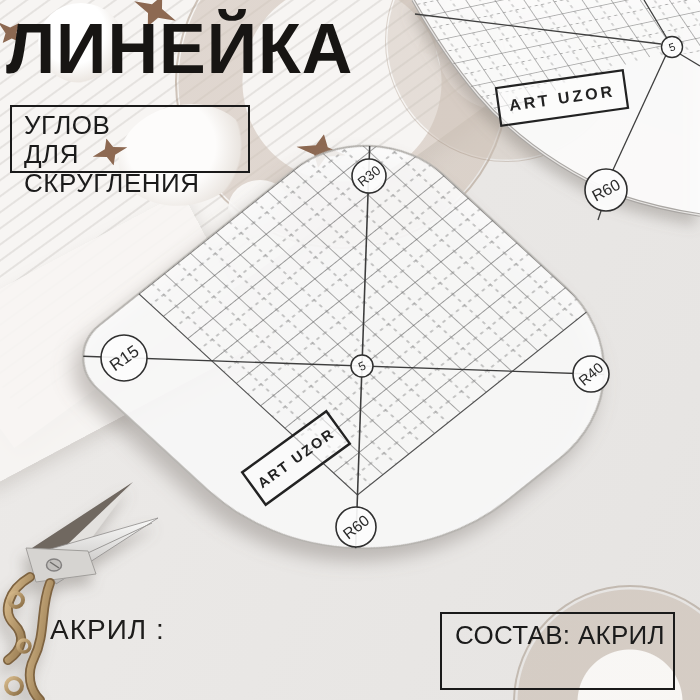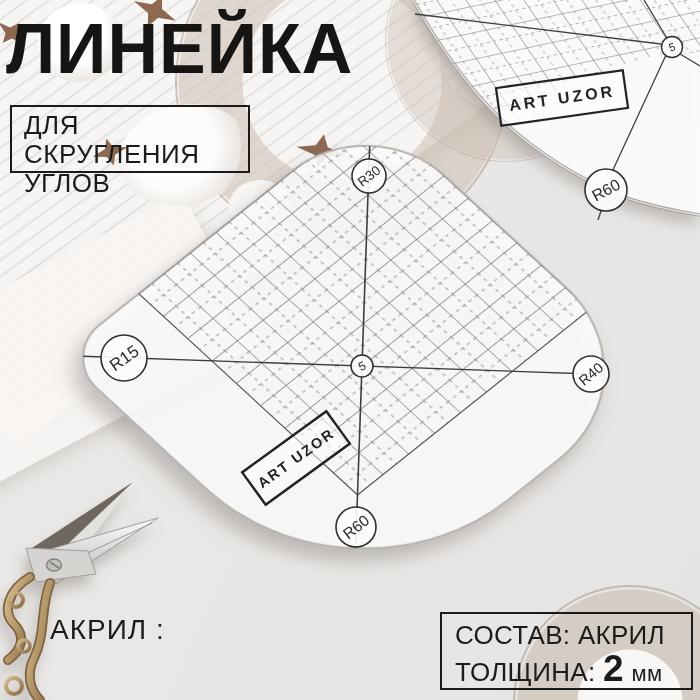--- a/index.html
+++ b/index.html
@@ -73,21 +73,21 @@
   .subtitle-box{
     left:10px;top:105px;width:240px;height:68px;border:2.5px solid #1a1a1a;
     box-sizing:border-box;padding:4px 0 0 12px;
     font-size:26px;font-weight:500;letter-spacing:.5px;line-height:29px;color:#1b1b1b;
   }
   .size-block{left:50px;top:612px;line-height:36px;color:#1d1c1b;}
   .size-label{font-size:28px;font-weight:500;letter-spacing:1px;}
   .size-value{font-size:36px;font-weight:500;letter-spacing:1px;}
   .size-unit{font-size:28px;font-weight:500;}
   .specs-box{
-    left:440px;top:612px;width:253px;height:78px;border:2.5px solid #1a1a1a;
+    left:440px;top:612px;width:235px;height:78px;border:2.5px solid #1a1a1a;
     box-sizing:border-box;padding:5px 0 0 13px;
     font-size:26px;font-weight:500;letter-spacing:.3px;line-height:33px;color:#1b1b1b;
   }
   .th-value{font-size:37px;font-weight:600;}
   .th-unit{font-size:22px;}
 </style>
 </head>
 <body>
 
 <div id="stage">
@@ -208,30 +208,25 @@
         <text x="356" y="527" dy="0.35em" text-anchor="middle" transform="rotate(-38 356 527)" font-size="15.5" font-weight="500" fill="#2b2b2b">R60</text>
         <circle cx="362" cy="366" r="11" fill="rgba(252,252,252,0.92)" stroke="#2f2f2f" stroke-width="1.5"></circle>
         <text x="362" y="366" dy="0.35em" text-anchor="middle" transform="rotate(-25 362 366)" font-size="12" font-weight="500" fill="#2b2b2b">5</text>
       </g>
     </g>
   </svg>
 
   <div class="abs overlay title">ЛИНЕЙКА</div>
 
   <div class="abs overlay subtitle-box">
+    <div>УГЛОВ</div>
     <div>ДЛЯ СКРУГЛЕНИЯ</div>
-    <div>УГЛОВ</div>
   </div>
 
   <div class="abs overlay size-block">
     <div class="size-label">АКРИЛ :</div>
   </div>
 
   <div class="abs overlay specs-box">
     <div>СОСТАВ: АКРИЛ</div>
-    <div>
-      <span>ТОЛЩИНА:</span>
-      <span class="th-value">2</span>
-      <span class="th-unit">мм</span>
-    </div>
   </div>
 
 </div>
 
 </body></html>

